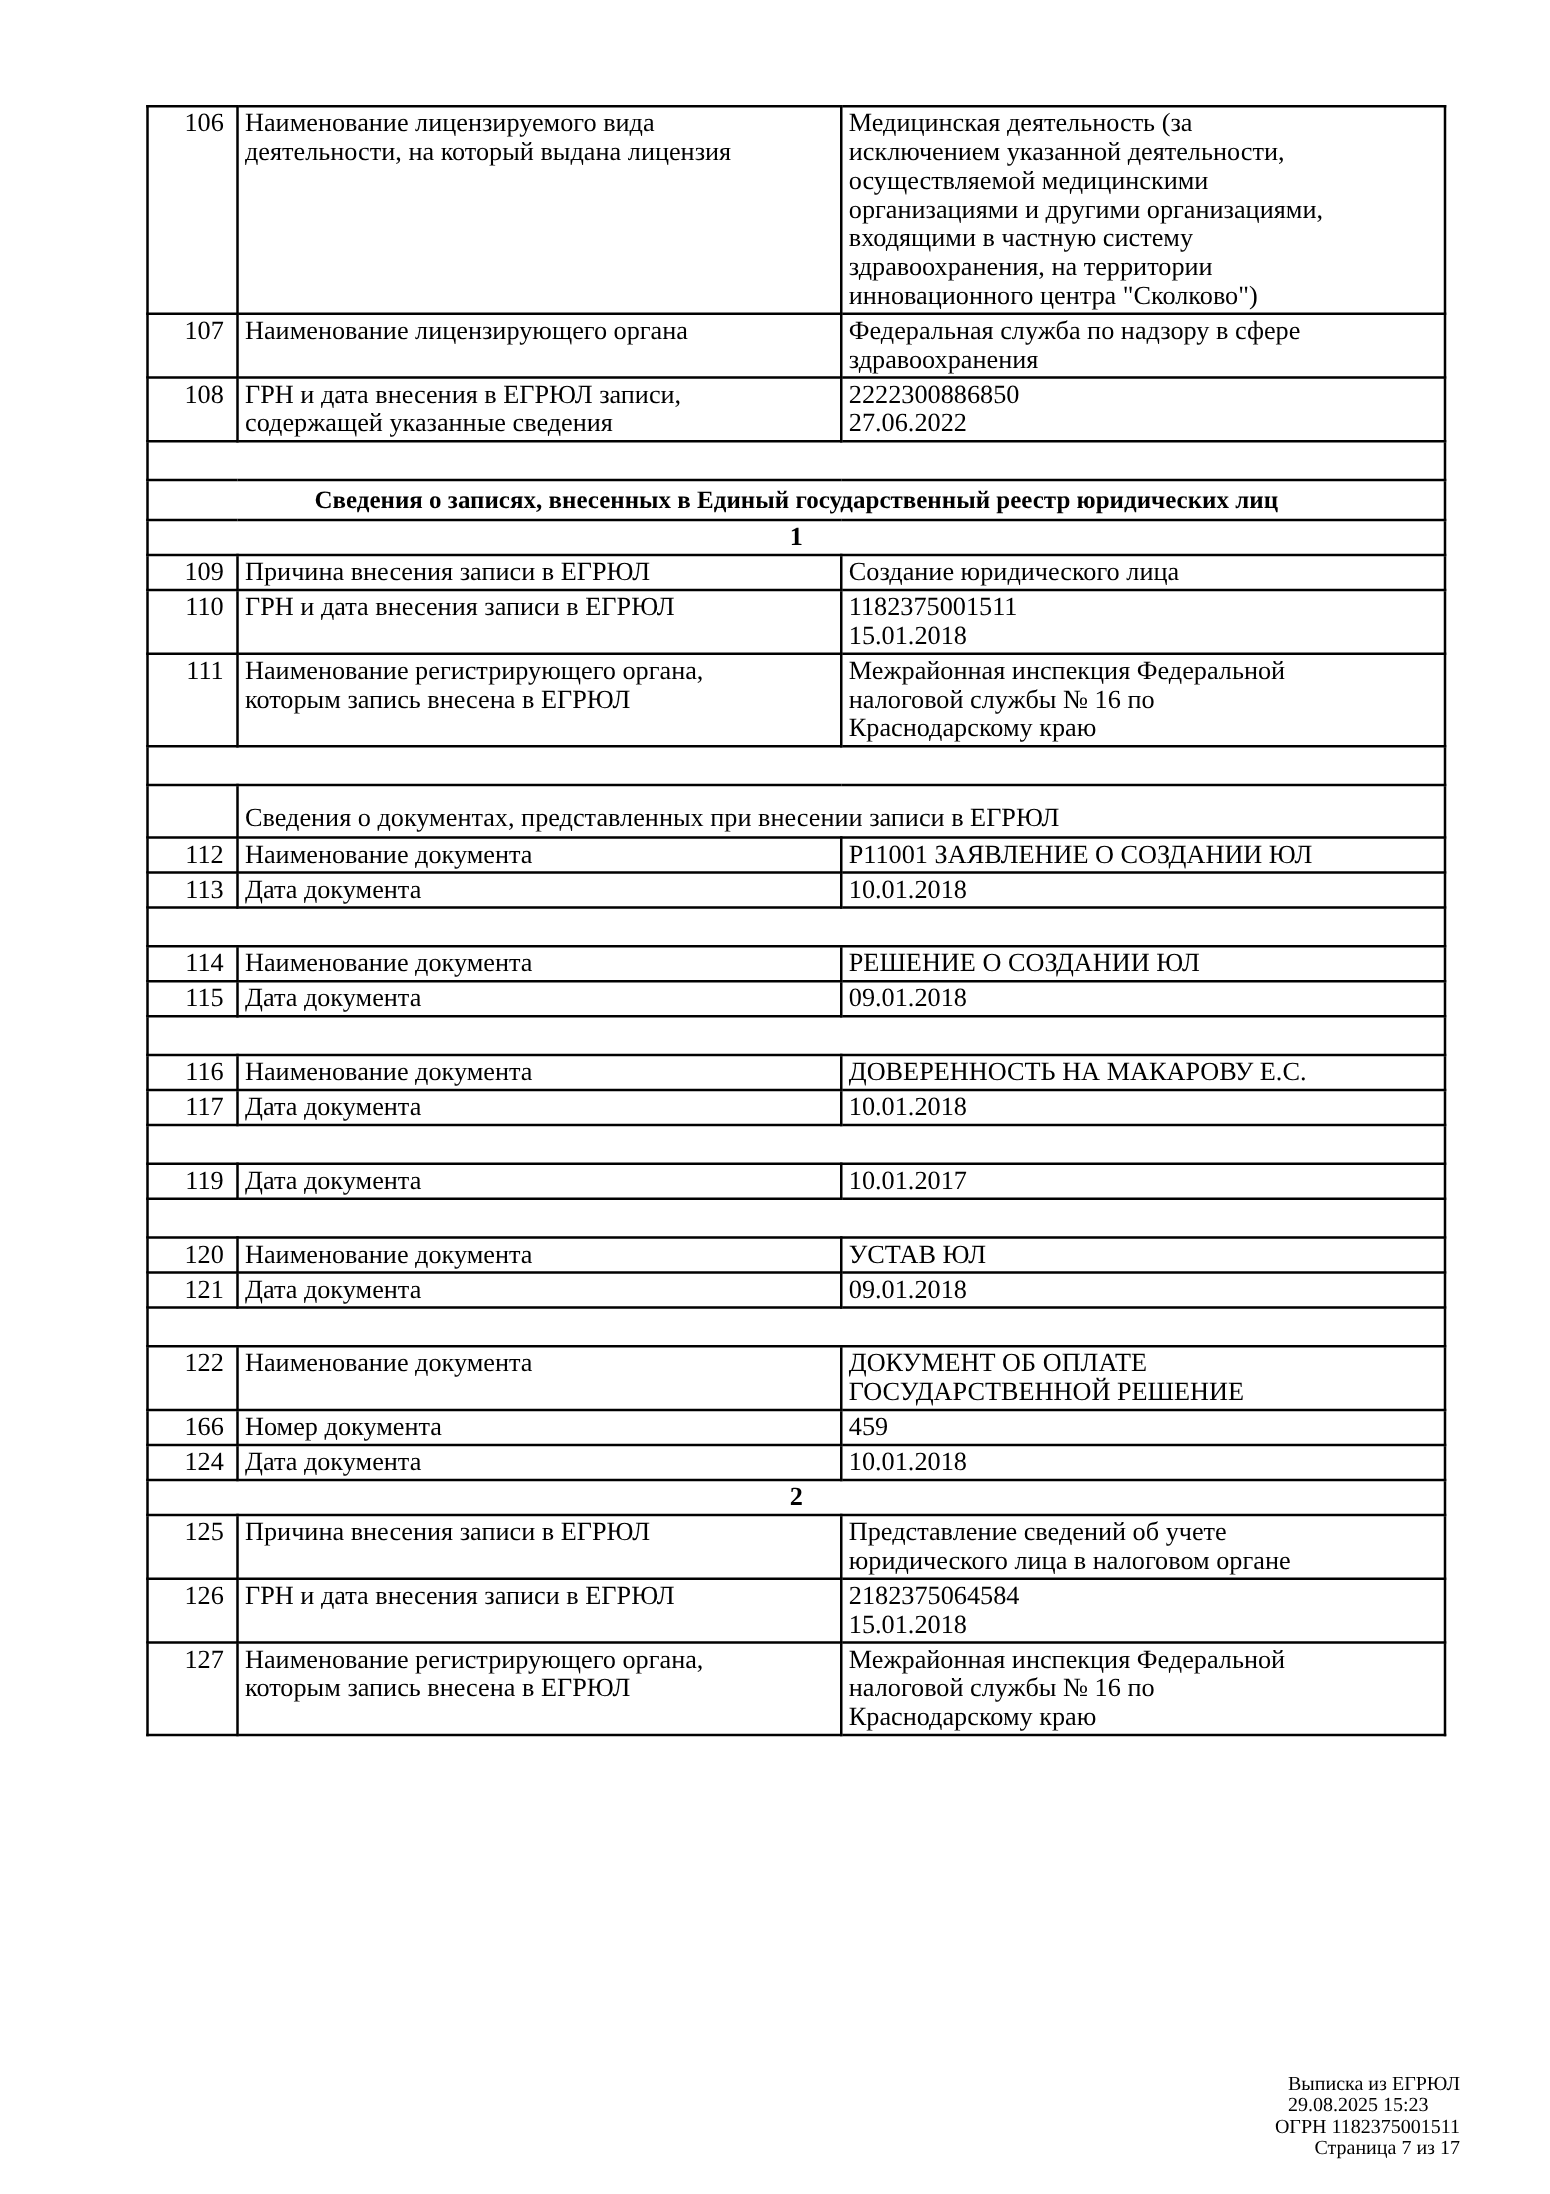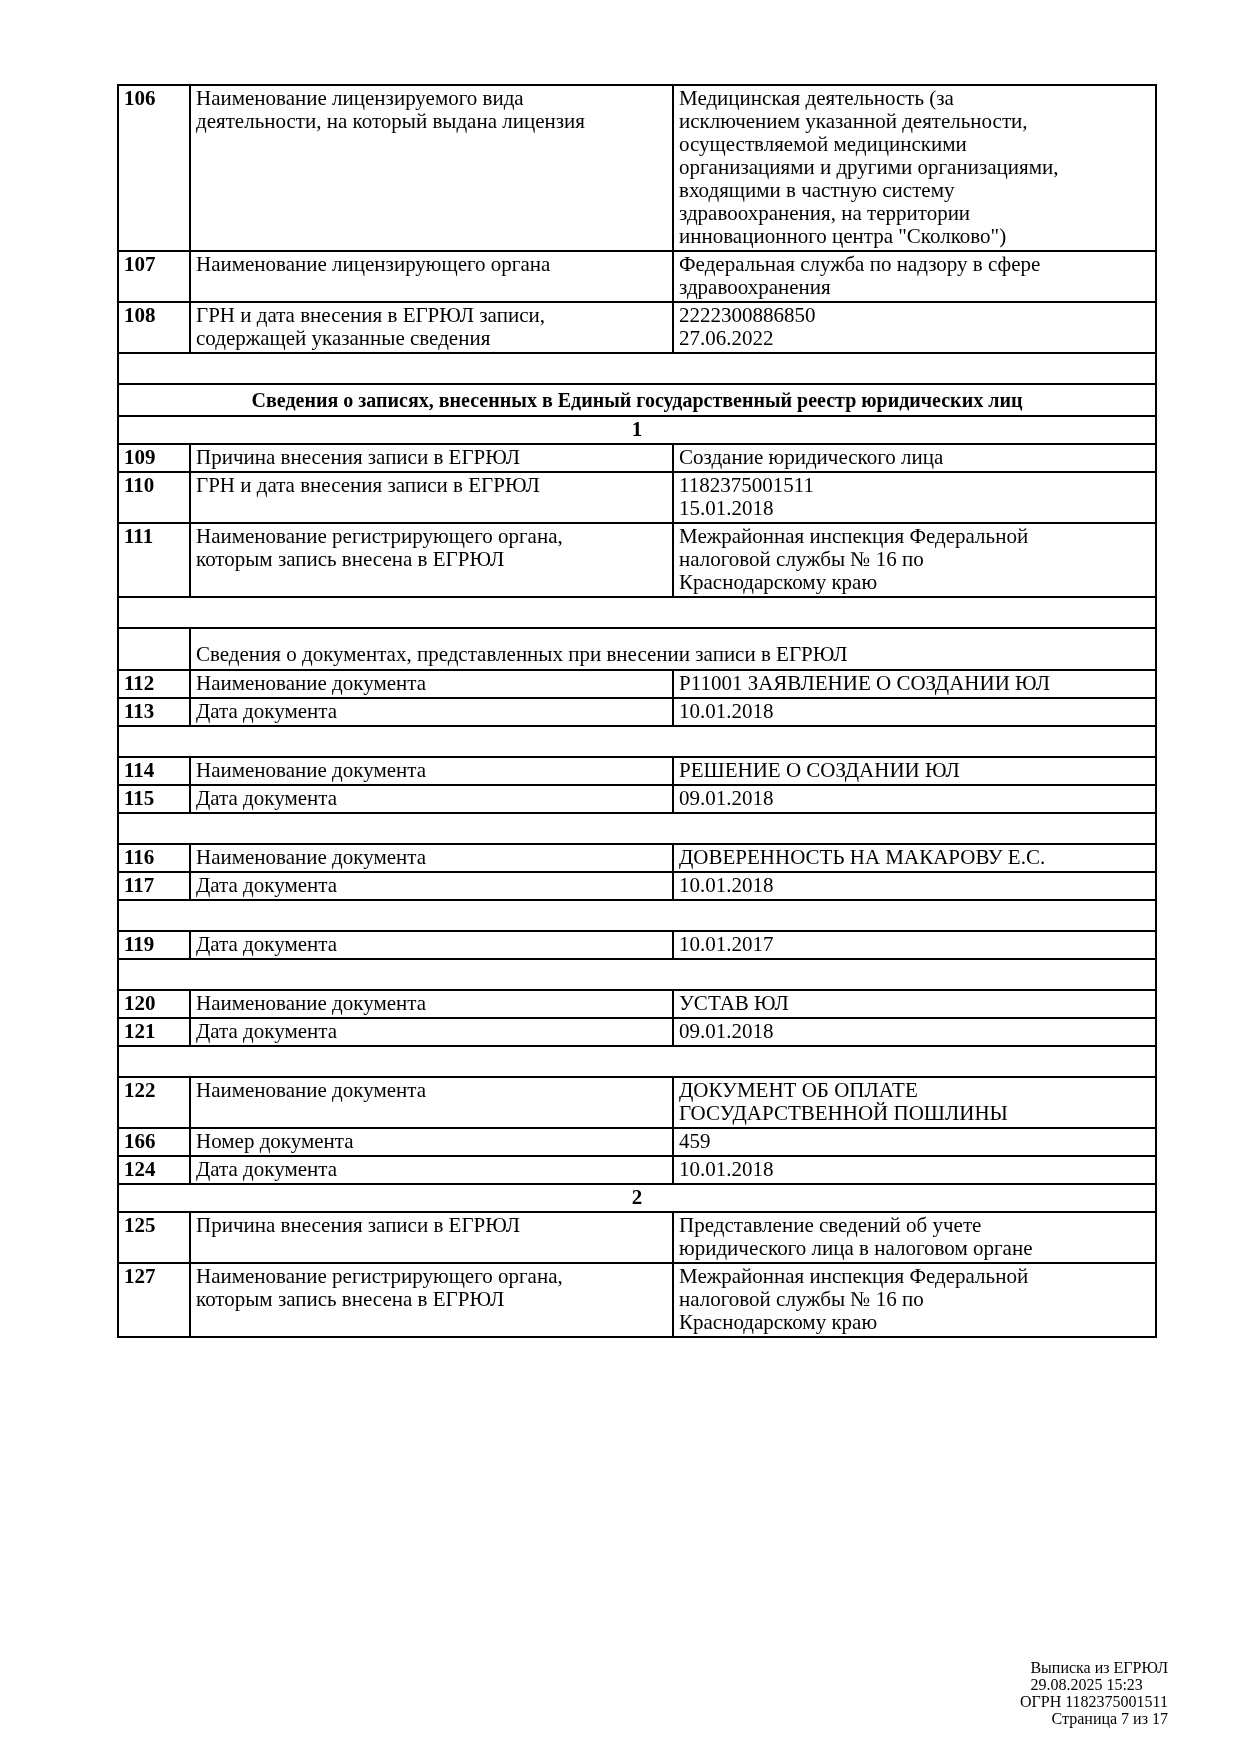--- a/index.html
+++ b/index.html
@@ -26,23 +26,23 @@
   td {
     border: 2px solid #000;
     padding: 1px 5px 2px 5px;
     vertical-align: top;
     font-size: 21px;
     line-height: 23px;
     white-space: pre-line;
     overflow: hidden;
   }
   td.num {
+    text-align: right;
     padding-right: 10px;
     white-space: normal;
-    font-weight: bold;
   }
   tr.spacer td {
     height: 31px;
     padding: 0;
   }
   tr.section td {
     font-weight: bold;
     text-align: center;
     font-size: 20px;
     line-height: 24px;
@@ -205,40 +205,46 @@
           <td class="label">Дата документа</td>
           <td class="value">09.01.2018</td>
         </tr>
         <tr class="spacer">
           <td colspan="3"></td>
         </tr>
         <tr>
           <td class="num">122</td>
           <td class="label">Наименование документа</td>
           <td class="value">ДОКУМЕНТ ОБ ОПЛАТЕ
-ГОСУДАРСТВЕННОЙ ПОШЛИНЫ</td>
+ГОСУДАРСТВЕННОЙ РЕШЕНИЕ</td>
         </tr>
         <tr>
           <td class="num">166</td>
           <td class="label">Номер документа</td>
           <td class="value">459</td>
         </tr>
         <tr>
           <td class="num">124</td>
           <td class="label">Дата документа</td>
           <td class="value">10.01.2018</td>
         </tr>
         <tr class="group">
           <td colspan="3">2</td>
         </tr>
         <tr>
           <td class="num">125</td>
           <td class="label">Причина внесения записи в ЕГРЮЛ</td>
           <td class="value">Представление сведений об учете
 юридического лица в налоговом органе</td>
+        </tr>
+        <tr>
+          <td class="num">126</td>
+          <td class="label">ГРН и дата внесения записи в ЕГРЮЛ</td>
+          <td class="value">2182375064584
+15.01.2018</td>
         </tr>
         <tr>
           <td class="num">127</td>
           <td class="label">Наименование регистрирующего органа,
 которым запись внесена в ЕГРЮЛ</td>
           <td class="value">Межрайонная инспекция Федеральной
 налоговой службы № 16 по
 Краснодарскому краю</td>
         </tr>
       </tbody>

